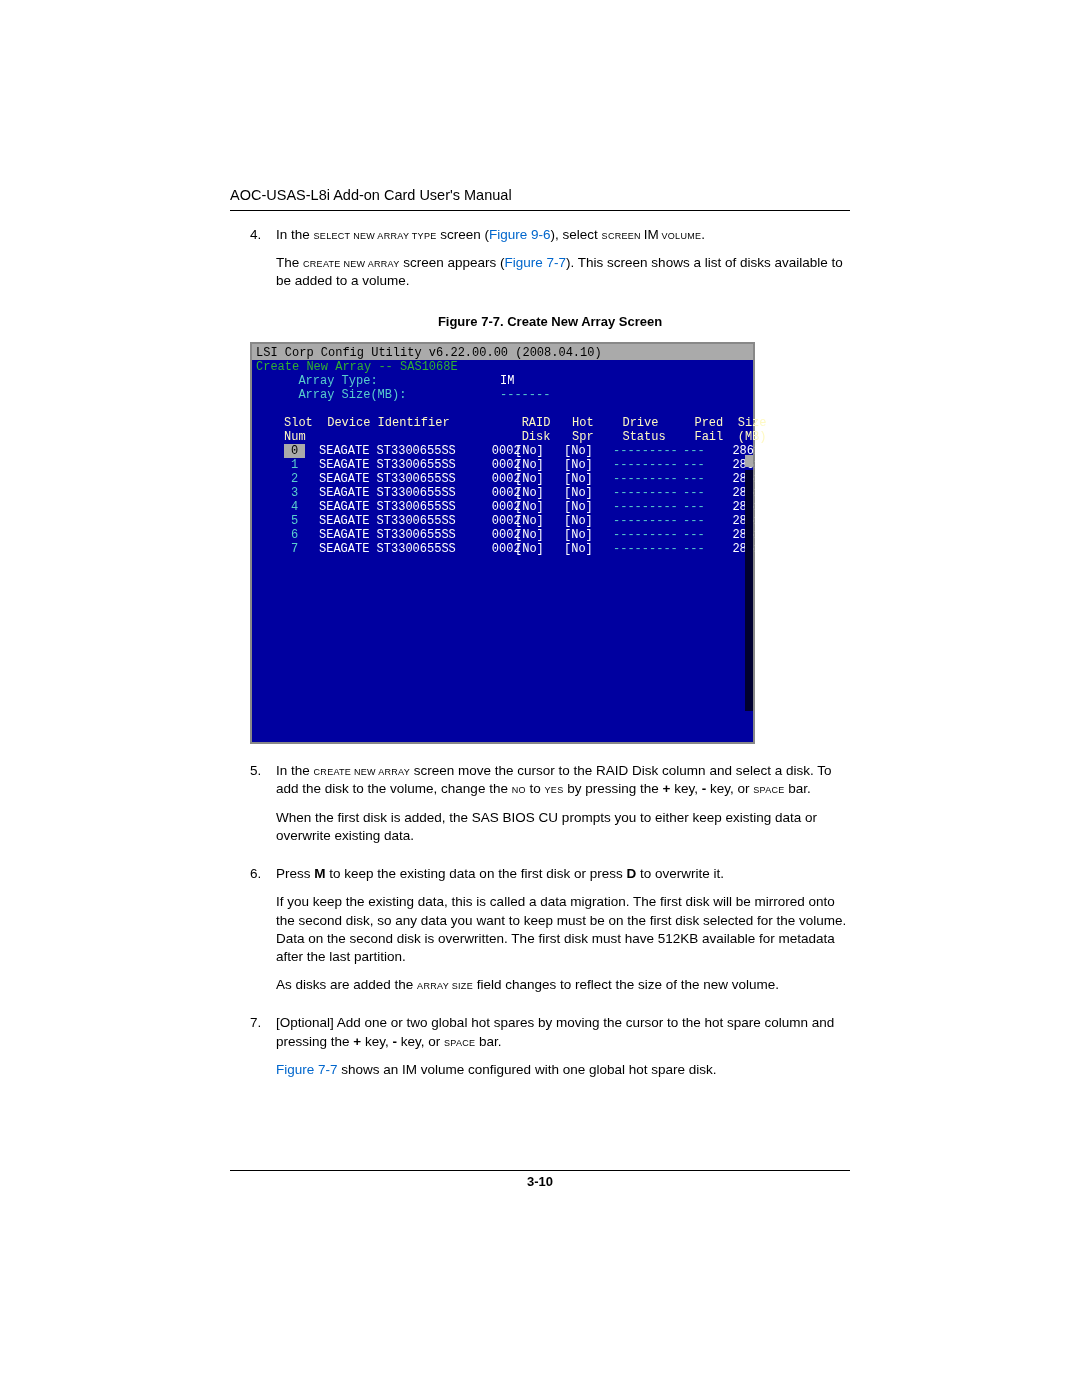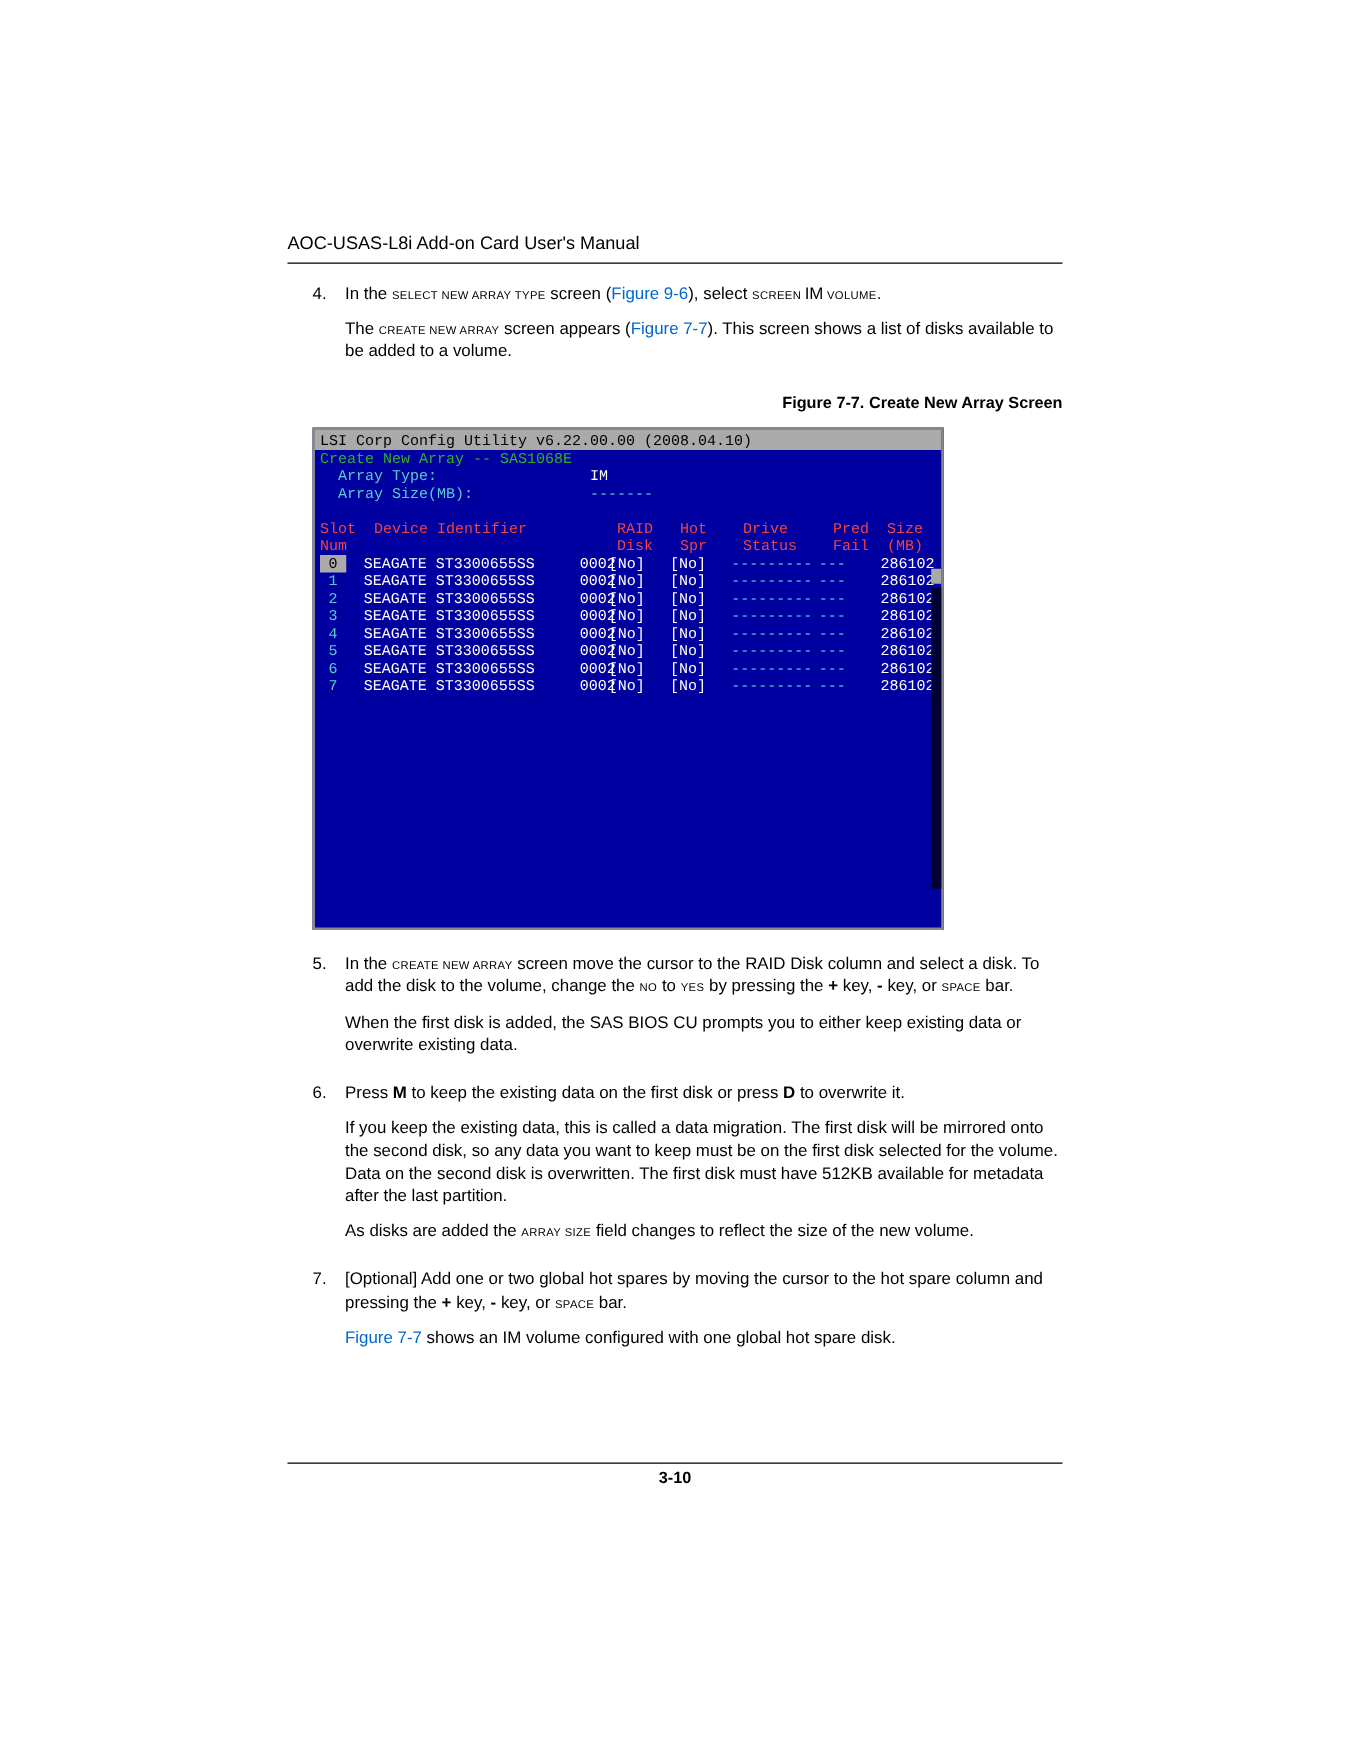--- a/index.html
+++ b/index.html
@@ -51,21 +51,21 @@
     flex: 1;
   }
   .sc {
     font-variant: all-small-caps;
     letter-spacing: 0.3px;
   }
   .link {
     color: #0066cc;
   }
   .caption {
-    text-align: right;
+    text-align: center;
     font-weight: bold;
     font-size: 13px;
     margin: 12px 0 12px 0;
   }
   .figure {
     margin: 6px auto 18px auto;
     width: 605px;
   }
   
   .bios {
@@ -84,25 +84,26 @@
     background: #aaa;
     color: #000;
     padding: 2px 4px 0 4px;
     height: 14px;
   }
   .b-sub {
     color: #31af31;
     padding: 0 4px;
   }
   .b-row {
-    padding: 0 4px;
+    padding: 0 20px;
     white-space: pre;
+    margin-left: 12px;
   }
   .cyan { color: #59cdcd; }
-  .yel  { color: #ef4444; }
+  .yel  { color: #fef9c3; }
   .wht  { color: #ffffff; }
   .inv  { background: #aaa; color: #000; }
   .b-foot {
     position: absolute;
     bottom: 0;
     left: 0;
     right: 0;
     background: #aaa;
     color: #000;
     padding: 1px 4px;

